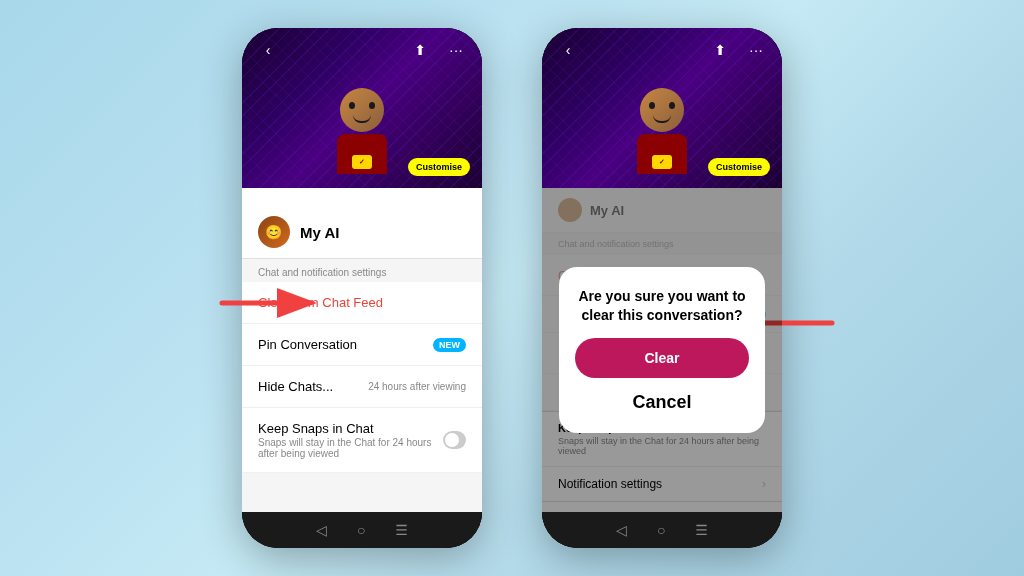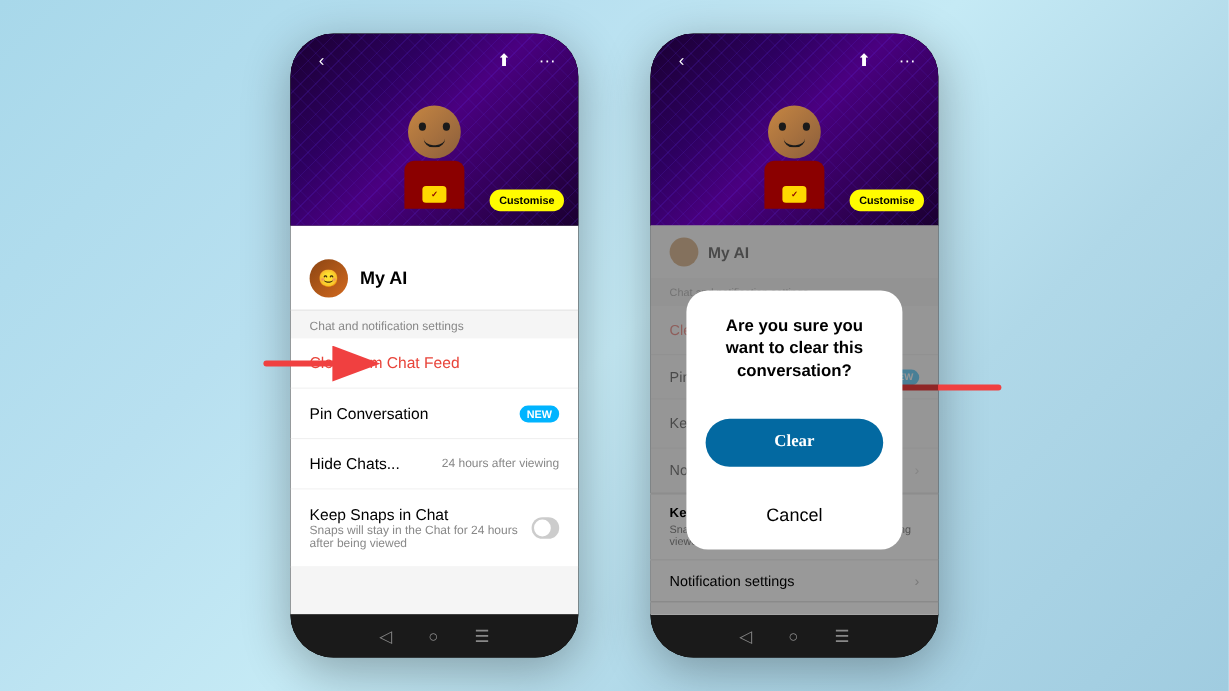--- a/index.html
+++ b/index.html
@@ -223,63 +223,62 @@
       background: rgba(0,0,0,0.4);
       display: flex;
       align-items: center;
       justify-content: center;
       z-index: 100;
     }
 
     .dialog-box {
       background: white;
       border-radius: 18px;
-      width: 180px;
+      width: 206px;
       padding: 20px 16px 16px;
       display: flex;
       flex-direction: column;
       align-items: center;
-      gap: 28px;
+      gap: 10px;
     }
 
     .dialog-title {
       font-size: 14px;
       font-weight: 700;
       text-align: center;
       color: #000;
       line-height: 1.3;
     }
 
     .dialog-body {
       font-size: 11px;
       color: #555;
       text-align: center;
       line-height: 1.4;
     }
 
     .dialog-clear-btn {
       width: 100%;
-      background: #0369a1;
+      background: #be185d;
       color: white;
       border: none;
       border-radius: 24px;
       padding: 12px;
       font-size: 14px;
       font-weight: 600;
       cursor: pointer;
       margin-top: 4px;
-      font-family: Liberation Serif, serif;
     }
 
     .dialog-cancel-btn {
       background: none;
       border: none;
       color: #000;
-      font-size: 15px;
-      font-weight: 400;
+      font-size: 18px;
+      font-weight: 700;
       cursor: pointer;
       padding: 4px;
     }
 
     
     .blurred-items {
       flex: 1;
       background: #f5f5f5;
       opacity: 0.5;
       display: flex;

